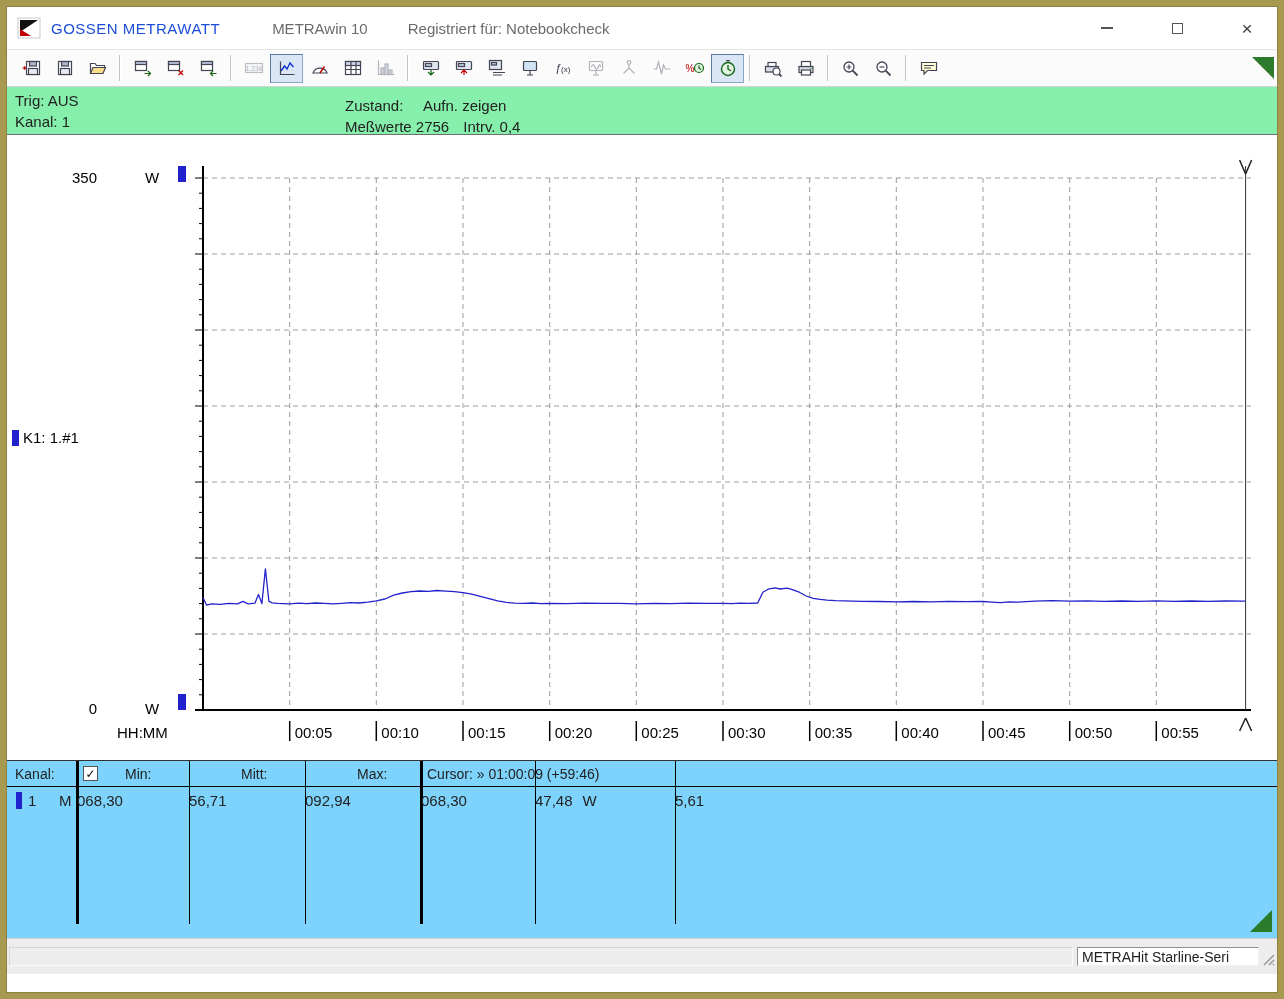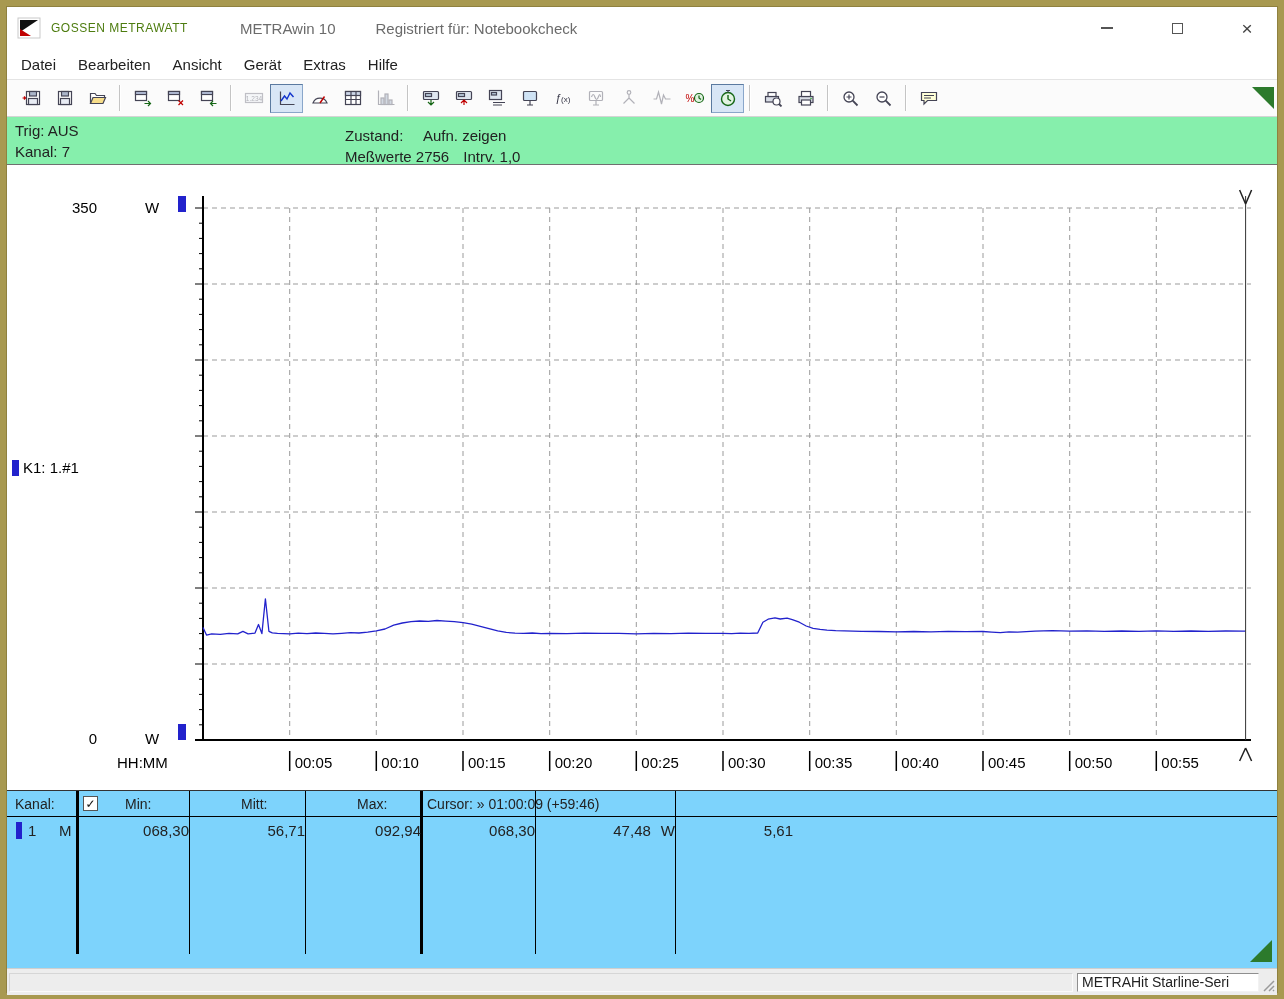--- a/index.html
+++ b/index.html
@@ -3,21 +3,21 @@
 <meta charset="utf-8">
 <style>
   *{margin:0;padding:0;box-sizing:border-box}
   html,body{width:1284px;height:999px;overflow:hidden}
   body{background:#a89950;font-family:"Liberation Sans",sans-serif;color:#222;position:relative}
   .window{position:absolute;left:7px;top:7px;width:1270px;height:985px;background:#fff;display:flex;flex-direction:column;box-shadow:0 0 0 1px #8f813f}
 
   
   .titlebar{height:42px;display:flex;align-items:center;padding-left:10px;background:#fff;flex:0 0 auto}
   .titlebar .logo{width:24px;height:24px;margin-right:10px}
-  .tb-brand{font-size:12px;color:#4d7c0f;letter-spacing:.5px}
+  .tb-brand{font-size:15px;color:#1d4ed8;letter-spacing:.5px}
   .tb-app{font-size:15px;color:#6b6b6b;margin-left:52px}
   .tb-reg{font-size:15px;color:#6b6b6b;margin-left:40px}
   .tb-spacer{flex:1}
   .win-controls{display:flex;gap:38px;padding-right:14px;align-items:center}
   .win-btn{width:32px;height:30px;display:flex;align-items:center;justify-content:center;background:transparent;border:0;cursor:default;color:#444}
   .min-line{display:block;width:12px;height:2px;background:#555}
   .max-box{display:block;width:11px;height:11px;border:1px solid #555}
   .close-x{font-size:19px;line-height:1;color:#444}
 
   
@@ -52,32 +52,32 @@
   
   .table-section{height:178px;background:#7dd3fc;border-top:1px solid #333;position:relative;flex:0 0 auto}
   .vl{position:absolute;top:0;bottom:14px;background:#000}
   .t-header{position:absolute;left:0;right:0;top:0;height:26px;border-bottom:1px solid #000;font-size:14px}
   .t-header span.lbl{position:absolute;top:5px}
   .h-check{position:absolute;left:76px;top:5px;width:15px;height:15px;background:#fff;border:1px solid #555;display:flex;align-items:center;justify-content:center;font-size:12px;line-height:1;color:#111}
   .t-row{position:absolute;left:0;right:0;top:26px;height:28px;font-size:15px}
   .c-mark{position:absolute;left:9px;top:5px;width:6px;height:17px;background:#2222cc}
   .c-num{position:absolute;left:21px;top:5px}
   .c-mode{position:absolute;left:52px;top:5px}
-  .v{position:absolute;top:5px;text-align:right}
+  .v{position:absolute;top:5px;text-align:left}
   .v-min{left:70px;width:112px}
   .v-mitt{left:182px;width:116px}
   .v-max{left:298px;width:116px}
   .v-ca{left:414px;width:114px}
   .v-cb{left:528px;width:140px}
   .v-cb .unit{margin-left:10px}
   .v-delta{left:668px;width:118px}
   .pane-triangle-bottom{position:absolute;right:5px;bottom:6px;width:0;height:0;border-left:22px solid transparent;border-bottom:22px solid #2c7a2c}
 
   
-  .statusbar{height:27px;background:#ededed;border-top:1px solid #cfcfcf;display:flex;align-items:center;padding:2px 2px;flex:0 0 auto}
+  .statusbar{height:36px;background:#ededed;border-top:1px solid #cfcfcf;display:flex;align-items:center;padding:2px 2px;flex:0 0 auto}
   .sb-left{flex:1;height:19px;border:1px solid;border-color:#d6d6d6 #fafafa #fafafa #d6d6d6;margin-right:4px}
   .sb-device{width:182px;height:19px;background:#fff;border:1px solid;border-color:#8f8f8f #f2f2f2 #f2f2f2 #8f8f8f;font-size:14px;display:flex;align-items:center;padding-left:4px;white-space:nowrap;overflow:hidden}
   .sb-grip{width:16px;height:19px;display:flex;align-items:flex-end;justify-content:flex-end}
 </style>
 </head>
 <body>
 
 <div class="window">
 
   <div class="titlebar">
@@ -96,28 +96,20 @@
         </button>
       <button class="win-btn">
           <span class="max-box"></span>
         </button>
       <button class="win-btn">
           <span class="close-x">×</span>
         </button>
     </span>
   </div>
 
-  <div class="menubar">
-      <div class="menu-item">Datei</div>
-      <div class="menu-item">Bearbeiten</div>
-      <div class="menu-item">Ansicht</div>
-      <div class="menu-item">Gerät</div>
-      <div class="menu-item">Extras</div>
-      <div class="menu-item">Hilfe</div>
-    </div>
 
   <div class="toolbar">
     <div class="pane-triangle-top"></div>
   <button class="tb-btn">
         <svg viewBox="0 0 20 18" width="20" height="18" fill="none" stroke="#445" stroke-width="1.2">
           <rect x="4.5" y="2.5" width="13" height="13" fill="#fff"></rect>
           <rect x="7.5" y="2.5" width="7" height="4.5" fill="#aab4c8"></rect>
           <rect x="6.5" y="9.5" width="9" height="6" fill="#e8ecf4"></rect>
           <path d="M.5 9 h3 m-1.5 -1.5 l1.5 1.5 -1.5 1.5" stroke="#c00000"></path>
         </svg>
@@ -294,28 +286,28 @@
         <svg viewBox="0 0 20 18" width="20" height="18" fill="none" stroke="#445" stroke-width="1.2">
           <path d="M2.5 3.5 h15 v8 h-9 l-3.5 3.5 v-3.5 h-2.5 z" fill="#ffffd8"></path>
           <path d="M5 6.5 h10 M5 9 h7"></path>
         </svg>
       </button>
     </div>
 
   <div class="statusstrip">
     <div class="ss-col1">
       <div>Trig: AUS</div>
-      <div>Kanal: 7</div>
+      <div>Kanal: 1</div>
     </div>
     <div class="ss-col2">
       <div>
         <span class="ss-label">Zustand:</span><span>Aufn. zeigen</span>
       </div>
       <div>
-        <span>Meßwerte 2756</span><span class="ss-gap">Intrv. 1,0</span>
+        <span>Meßwerte 2756</span><span class="ss-gap">Intrv. 0,4</span>
       </div>
     </div>
   </div>
 
   <div class="chart-section">
     <svg id="chart-svg" width="1270" height="625" viewBox="0 0 1270 625">
         <g>
           <line class="grid" x1="196" y1="499.0" x2="1244" y2="499.0"></line>
           <line class="grid" x1="196" y1="423.0" x2="1244" y2="423.0"></line>
           <line class="grid" x1="196" y1="347.0" x2="1244" y2="347.0"></line>

